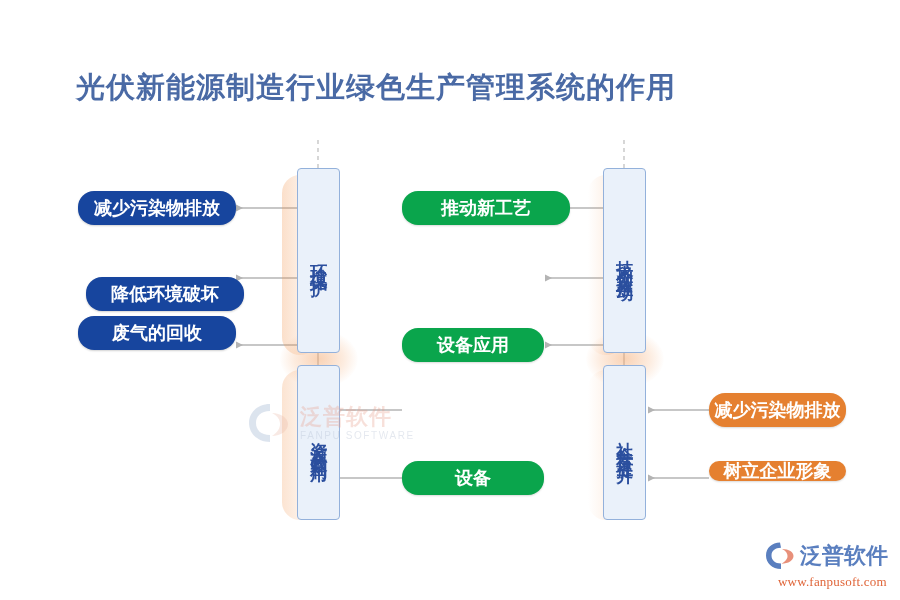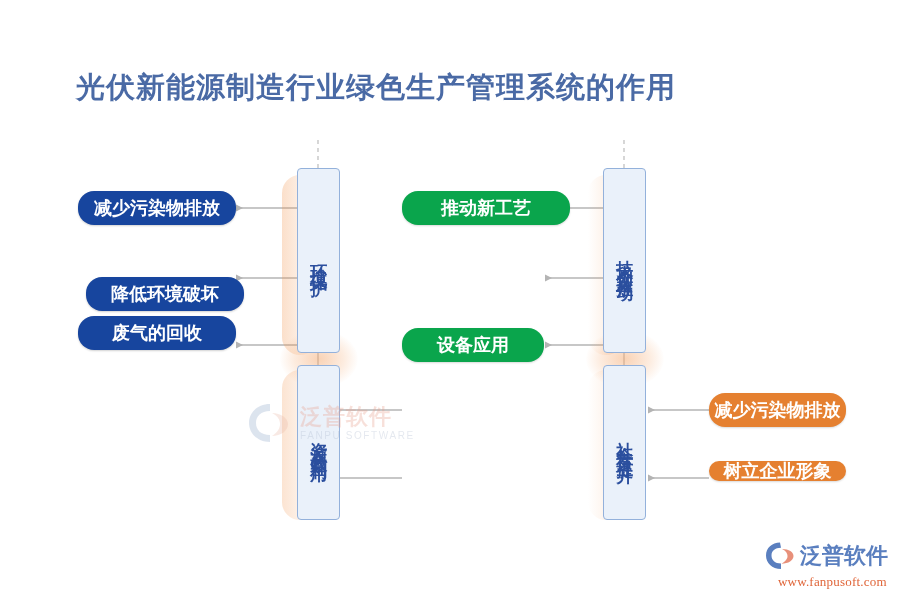--- a/index.html
+++ b/index.html
@@ -242,20 +242,21 @@
   <div class="node vbox" style="left:297px; top:168px; width:43px; height:185px;">环境保护</div>
 
   <div class="node vbox" style="left:297px; top:365px; width:43px; height:155px;">资源高效利用</div>
 
   <div class="node green" style="left:402px; top:191px; width:168px; height:34px;">推动新工艺</div>
 
 
   <div class="node green" style="left:402px; top:328px; width:142px; height:34px;">设备应用</div>
 
 
+  <div class="node green" style="left:402px; top:461px; width:142px; height:34px;">设备</div>
 
   <div class="node vbox" style="left:603px; top:168px; width:43px; height:185px;">技术创新推动</div>
 
   <div class="node vbox" style="left:603px; top:365px; width:43px; height:155px;">社会责任提升</div>
 
   <div class="node orange" style="left:709px; top:393px; width:137px; height:34px;">减少污染物排放</div>
 
   <div class="node orange" style="left:709px; top:461px; width:137px; height:20px;">树立企业形象</div>
 
   <div class="watermark-center">

